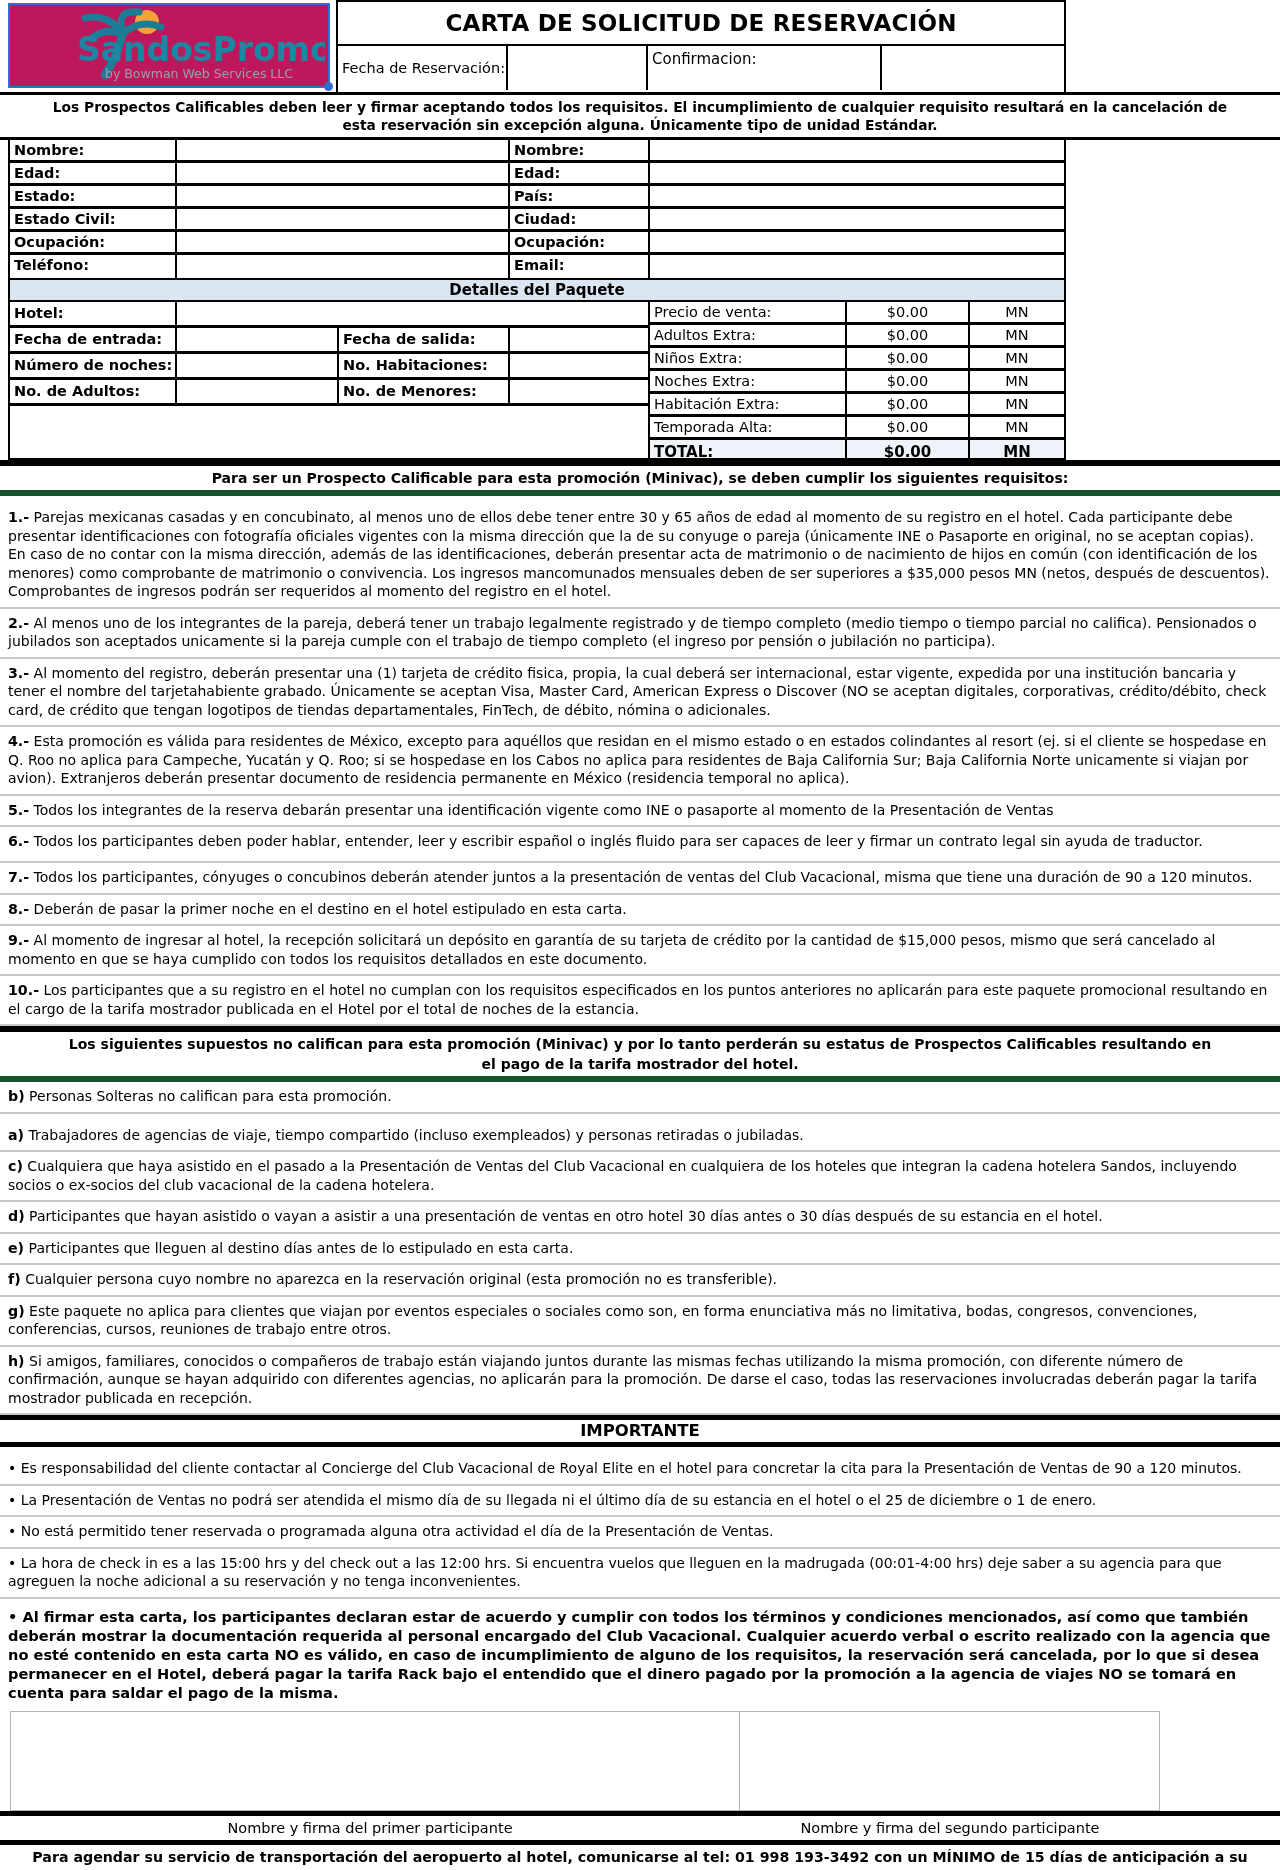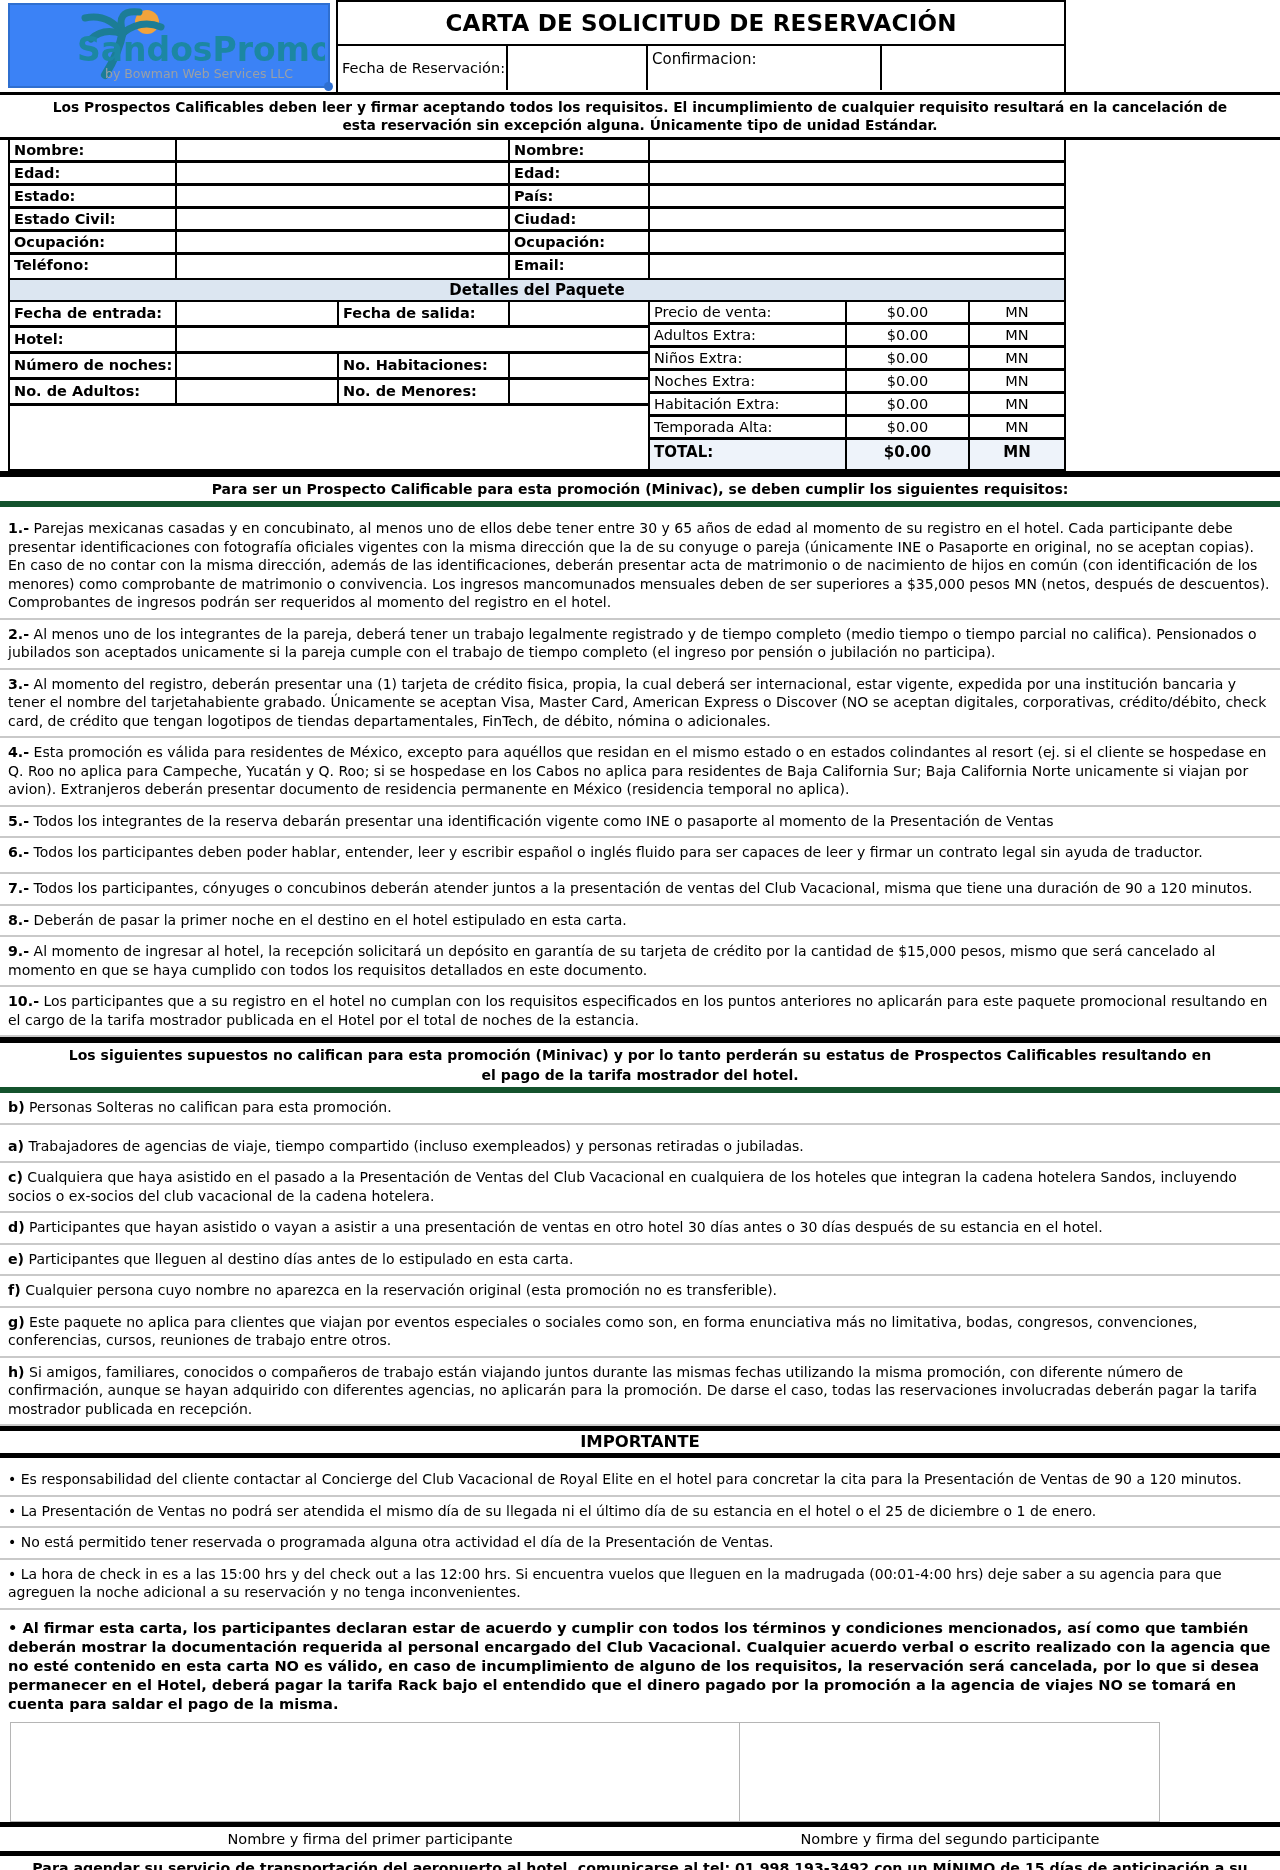--- a/index.html
+++ b/index.html
@@ -3,21 +3,21 @@
 <meta charset="utf-8">
 <style>
   html,body{margin:0;padding:0;background:#fff;}
   .page{position:relative;width:1280px;height:1870px;background:#fff;color:#000;
         font-family:"DejaVu Sans","Liberation Sans",sans-serif;overflow:hidden;box-sizing:border-box;}
   .page *{box-sizing:border-box;}
 
   
   .header{position:relative;height:92px;}
   .logo-box{position:absolute;left:8px;top:3px;width:322px;height:85px;border:2px solid #2f6fd0;
-            background:#3b82f6;display:flex;align-items:center;justify-content:center;}
+            background:#be185d;display:flex;align-items:center;justify-content:center;}
   .logo-handle{position:absolute;right:-5px;bottom:-5px;width:9px;height:9px;border-radius:50%;background:#2f6fd0;}
   .header-table{position:absolute;left:336px;top:0;width:730px;height:92px;
                 border:2px solid #000;border-bottom:none;}
   .doc-title{height:42px;display:flex;align-items:center;justify-content:center;
              font-weight:bold;font-size:23px;letter-spacing:.2px;}
   .header-sub{display:grid;grid-template-columns:170px 140px 234px auto;height:46px;border-top:2px solid #000;}
   .header-sub>div{border-right:2px solid #000;}
   .header-sub>div:last-child{border-right:none;}
   .hcell-label{font-weight:normal;font-size:14.5px;display:flex;align-items:center;padding-left:4px;}
   .hcell-label.top{align-items:flex-start;padding-top:4px;font-size:15px;}
@@ -47,21 +47,21 @@
   .pkg-row>div:last-child{border-right:none;}
   .pkg-label{font-weight:bold;font-size:14.5px;padding-left:4px;}
   .pkg-note{height:60px;display:flex;align-items:center;justify-content:center;text-align:center;
             font-weight:bold;font-size:13.5px;line-height:19px;padding:0 12px;}
   .pkg-right{flex:1;}
   .price-row{display:grid;grid-template-columns:197px 123px auto;height:23px;border-bottom:3px solid #000;}
   .price-row>div{border-right:2px solid #000;font-size:14.5px;line-height:20px;}
   .price-row>div:last-child{border-right:none;}
   .price-label{padding-left:4px;}
   .price-amount,.price-cur{text-align:center;}
-  .price-row.total{height:29px;border-bottom:none;font-weight:bold;background:#eef3fa;}
+  .price-row.total{height:18px;border-bottom:none;font-weight:bold;background:#eef3fa;}
   .price-row.total>div{font-size:15px;line-height:24px;}
 
   
   .band{border-top:6px solid #000;border-bottom:6px solid #14532d;text-align:center;
         font-weight:bold;font-size:14px;line-height:20px;padding:2px 60px;}
   .band.importante{border-top:5px solid #000;border-bottom:5px solid #000;font-size:16.5px;padding:1px 0;}
 
   
   .item{padding:5px 8px 6px 8px;border-bottom:2px solid #c9c9c9;font-size:14px;line-height:18.5px;}
   .item b{font-size:14.2px;}
@@ -150,28 +150,28 @@
       <div class="plabel">Teléfono:</div>
       <div></div>
       <div class="plabel">Email:</div>
       <div></div>
     </div>
   </div>
 
   <div class="detalles-header">Detalles del Paquete</div>
   <div class="package">
     <div class="pkg-left">
+      <div class="pkg-row hotel">
+        <div class="pkg-label">Hotel:</div>
+        <div></div>
+      </div>
       <div class="pkg-row four">
         <div class="pkg-label">Fecha de entrada:</div>
         <div></div>
         <div class="pkg-label">Fecha de salida:</div>
-        <div></div>
-      </div>
-      <div class="pkg-row hotel">
-        <div class="pkg-label">Hotel:</div>
         <div></div>
       </div>
       <div class="pkg-row four">
         <div class="pkg-label">Número de noches:</div>
         <div></div>
         <div class="pkg-label">No. Habitaciones:</div>
         <div></div>
       </div>
       <div class="pkg-row four">
         <div class="pkg-label">No. de Adultos:</div>

